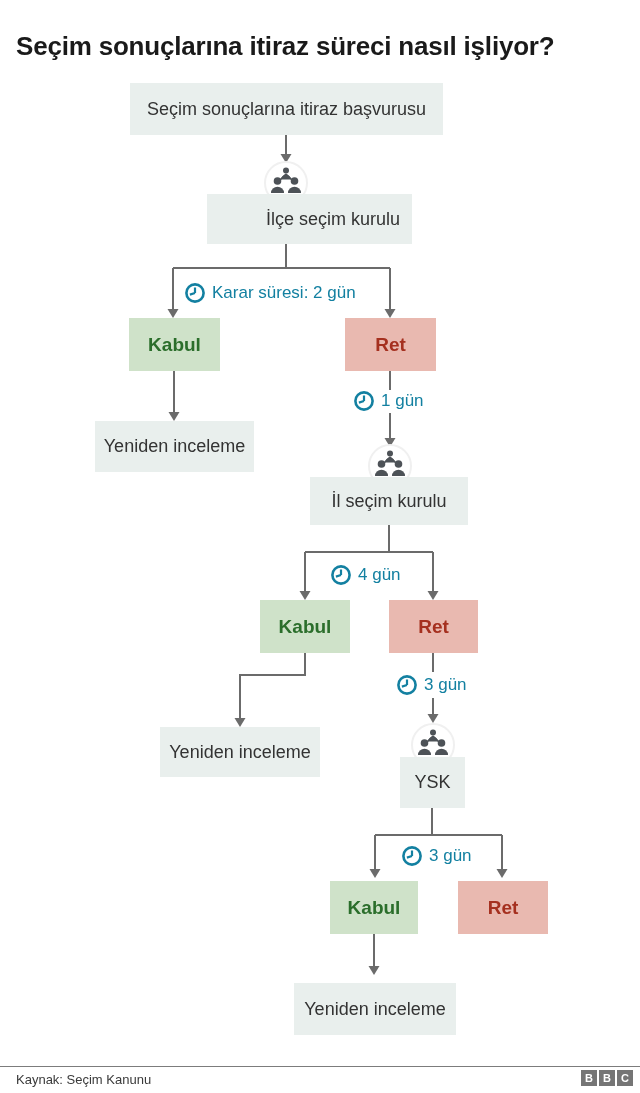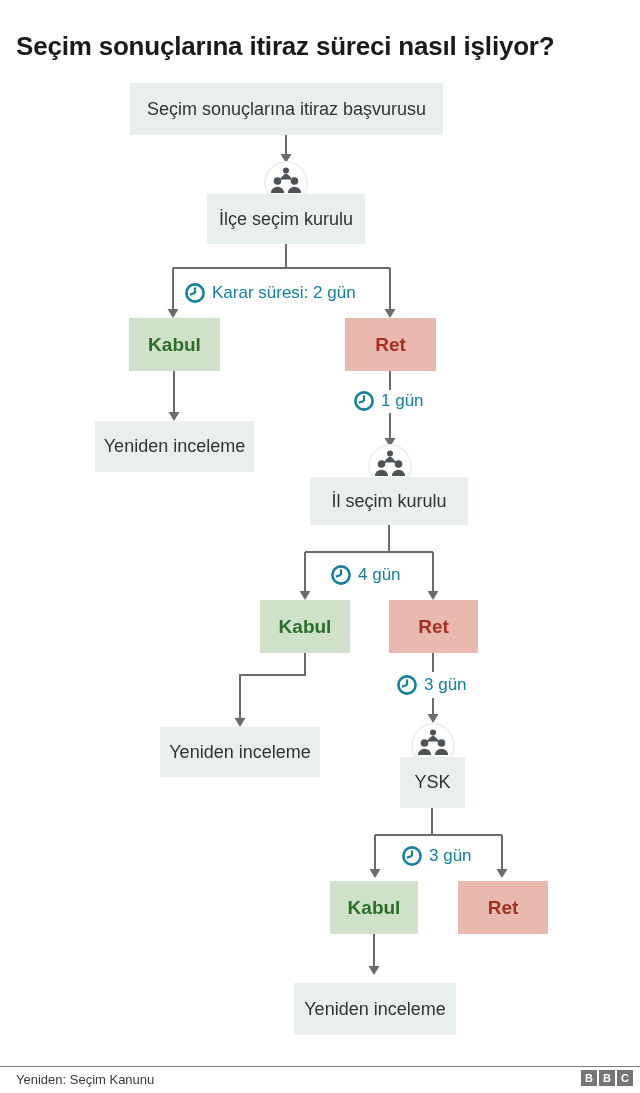--- a/index.html
+++ b/index.html
@@ -68,21 +68,21 @@
       <polygon points="496.5,869 507.5,869 502,878"></polygon>
       <polygon points="368.5,966 379.5,966 374,975"></polygon>
     </g>
   </svg>
 
   <div class="node" style="left:130px;top:83px;width:313px;height:52px;">
     <span>Seçim sonuçlarına itiraz başvurusu</span>
   </div>
 
   <div class="icon-circle" style="left:264px;top:161px;"></div>
-  <div class="node" style="left:207px;top:194px;width:158px;height:50px;">
+  <div class="node" style="left:207px;top:194px;width:158px;height:50px;padding-left:47px;">
     <span>İlçe seçim kurulu</span>
   </div>
   <svg class="group-glyph" style="left:268px;top:166px;" width="36" height="30" viewBox="0 0 36 30">
     <g stroke="#4d5257" stroke-width="1.6">
         <path d="M18,8 L11,15 M18,8 L25,15" fill="none"></path>
       </g>
     <g fill="#4d5257" stroke="none">
       <circle cx="18" cy="4.5" r="3"></circle>
         <path d="M13.2,13.5 a4.8,4.8 0 0,1 9.6,0 Z"></path>
       <circle cx="9.5" cy="15" r="3.8"></circle>
@@ -192,20 +192,20 @@
     <span>Kabul</span>
   </div>
   <div class="node reject" style="left:458px;top:881px;width:90px;height:53px;">
     <span>Ret</span>
   </div>
   <div class="node" style="left:294px;top:983px;width:162px;height:52px;">
     <span>Yeniden inceleme</span>
   </div>
 
   <div class="footer-rule"></div>
-  <div class="footer-source">Yeniden: Seçim Kanunu</div>
+  <div class="footer-source">Kaynak: Seçim Kanunu</div>
   <div class="bbc-logo">
     <div class="bbc-block">B</div>
     <div class="bbc-block">B</div>
     <div class="bbc-block">C</div>
   </div>
 
 </div>
 
 </body></html>

